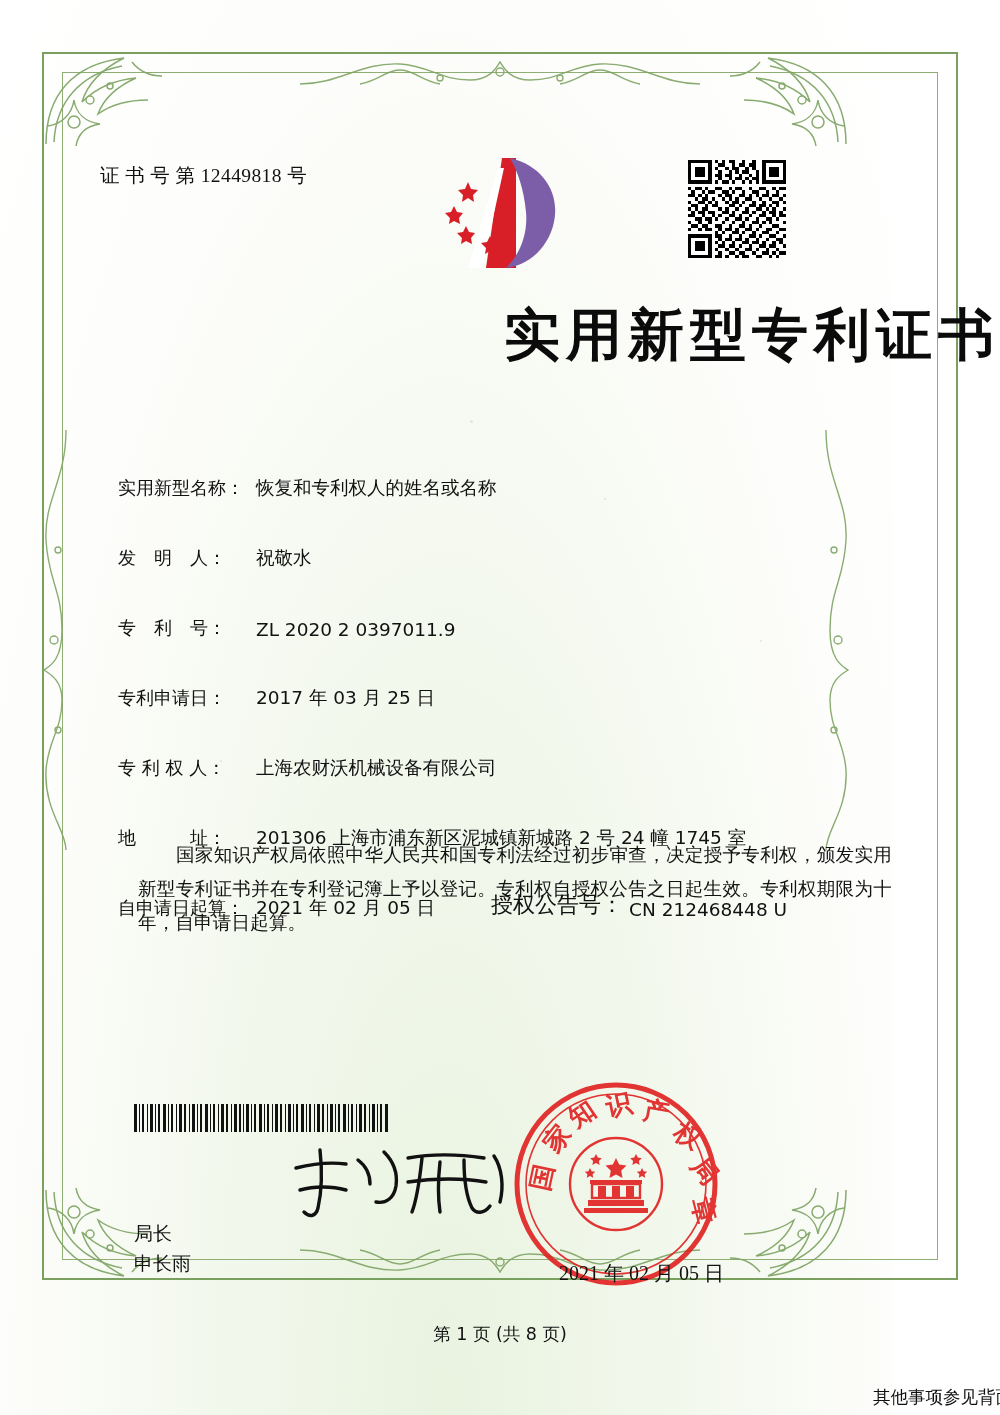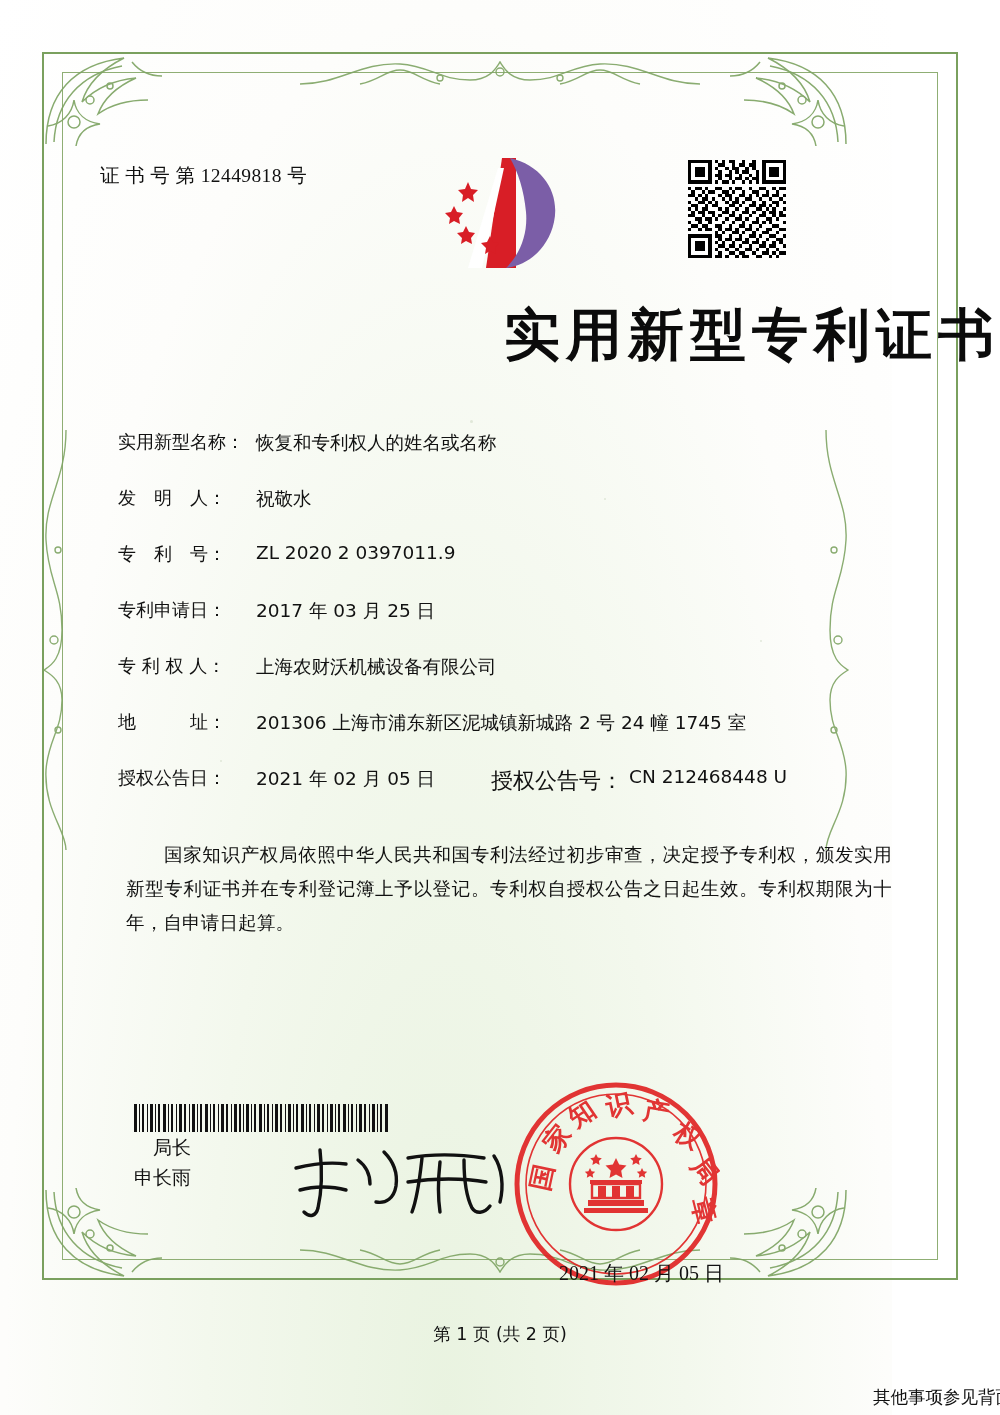--- a/index.html
+++ b/index.html
@@ -91,24 +91,25 @@
   }
 
   
   .fields {
     position: absolute;
     left: 118px; top: 430px;
     width: 790px;
   }
   .field-row {
     display: flex;
-    align-items: flex-start;
+    align-items: flex-end;
     height: 56px;
     font-size: 19px;
     color: #111;
+    margin-top: 14px;
   }
   .field-label {
     width: 138px;
     flex: 0 0 138px;
     letter-spacing: 0px;
     white-space: nowrap;
     font-family: "DejaVu Sans", sans-serif;
     font-size: 18px;
   }
   .field-value {
@@ -128,42 +129,41 @@
   .paragraphs {
     position: absolute;
     left: 122px; top: 838px;
     width: 770px;
     font-size: 18.5px;
     line-height: 34px;
     color: #111;
     font-family: "DejaVu Sans", sans-serif;
   }
   .paragraphs p {
-    margin: 0 0 2px 4px;
+    margin: 0 0 2px 16px;
     text-indent: 38px;
     letter-spacing: .2px;
     text-align: justify;
   }
 
   
   .barcode {
     position: absolute;
     left: 134px; top: 1104px;
     width: 256px; height: 28px;
   }
 
   
   .sig-block {
     position: absolute;
-    left: 134px; top: 1132px;
+    left: 134px; top: 1218px;
     font-family: "DejaVu Sans", sans-serif;
     font-size: 19px;
     line-height: 30px;
     color: #111;
-    text-align: right;
   }
   .sig-hand {
     position: absolute;
     left: 288px; top: 1142px;
     width: 230px; height: 80px;
   }
 
   
   .seal {
     position: absolute;
@@ -379,21 +379,21 @@
       <div class="field-label">专 利 权 人：</div>
       <div class="field-value">上海农财沃机械设备有限公司</div>
     </div>
 
     <div class="field-row">
       <div class="field-label">地　　　址：</div>
       <div class="field-value">201306 上海市浦东新区泥城镇新城路 2 号 24 幢 1745 室</div>
     </div>
 
     <div class="field-row two-col">
-      <div class="field-label">授权公告日：</div>
+      <div class="field-label">自申请日起算：</div>
       <div class="field-value">2021 年 02 月 05 日</div>
       <div class="field-label2">授权公告号：</div>
       <div class="field-value" style="margin-left:6px;">CN 212468448 U</div>
     </div>
   </div>
 
   <div class="paragraphs">
     <p>国家知识产权局依照中华人民共和国专利法经过初步审查，决定授予专利权，颁发实用新型专利证书并在专利登记簿上予以登记。专利权自授权公告之日起生效。专利权期限为十年，自申请日起算。</p>
   </div>
 
@@ -511,15 +511,15 @@
         <text transform="translate(160,56) rotate(32)">权</text>
         <text transform="translate(178,86) rotate(52)">局</text>
         <text transform="translate(36,112) rotate(-78)">国</text>
         <text transform="translate(180,120) rotate(76)">章</text>
       </g>
     </g>
   </svg>
 
   <div class="seal-date">2021 年 02 月 05 日</div>
 
-  <div class="page-footer">第 1 页 (共 2 页)</div>
+  <div class="page-footer">第 1 页 (共 8 页)</div>
   <div class="back-note">其他事项参见背面</div>
 </div>
 
 </body></html>

